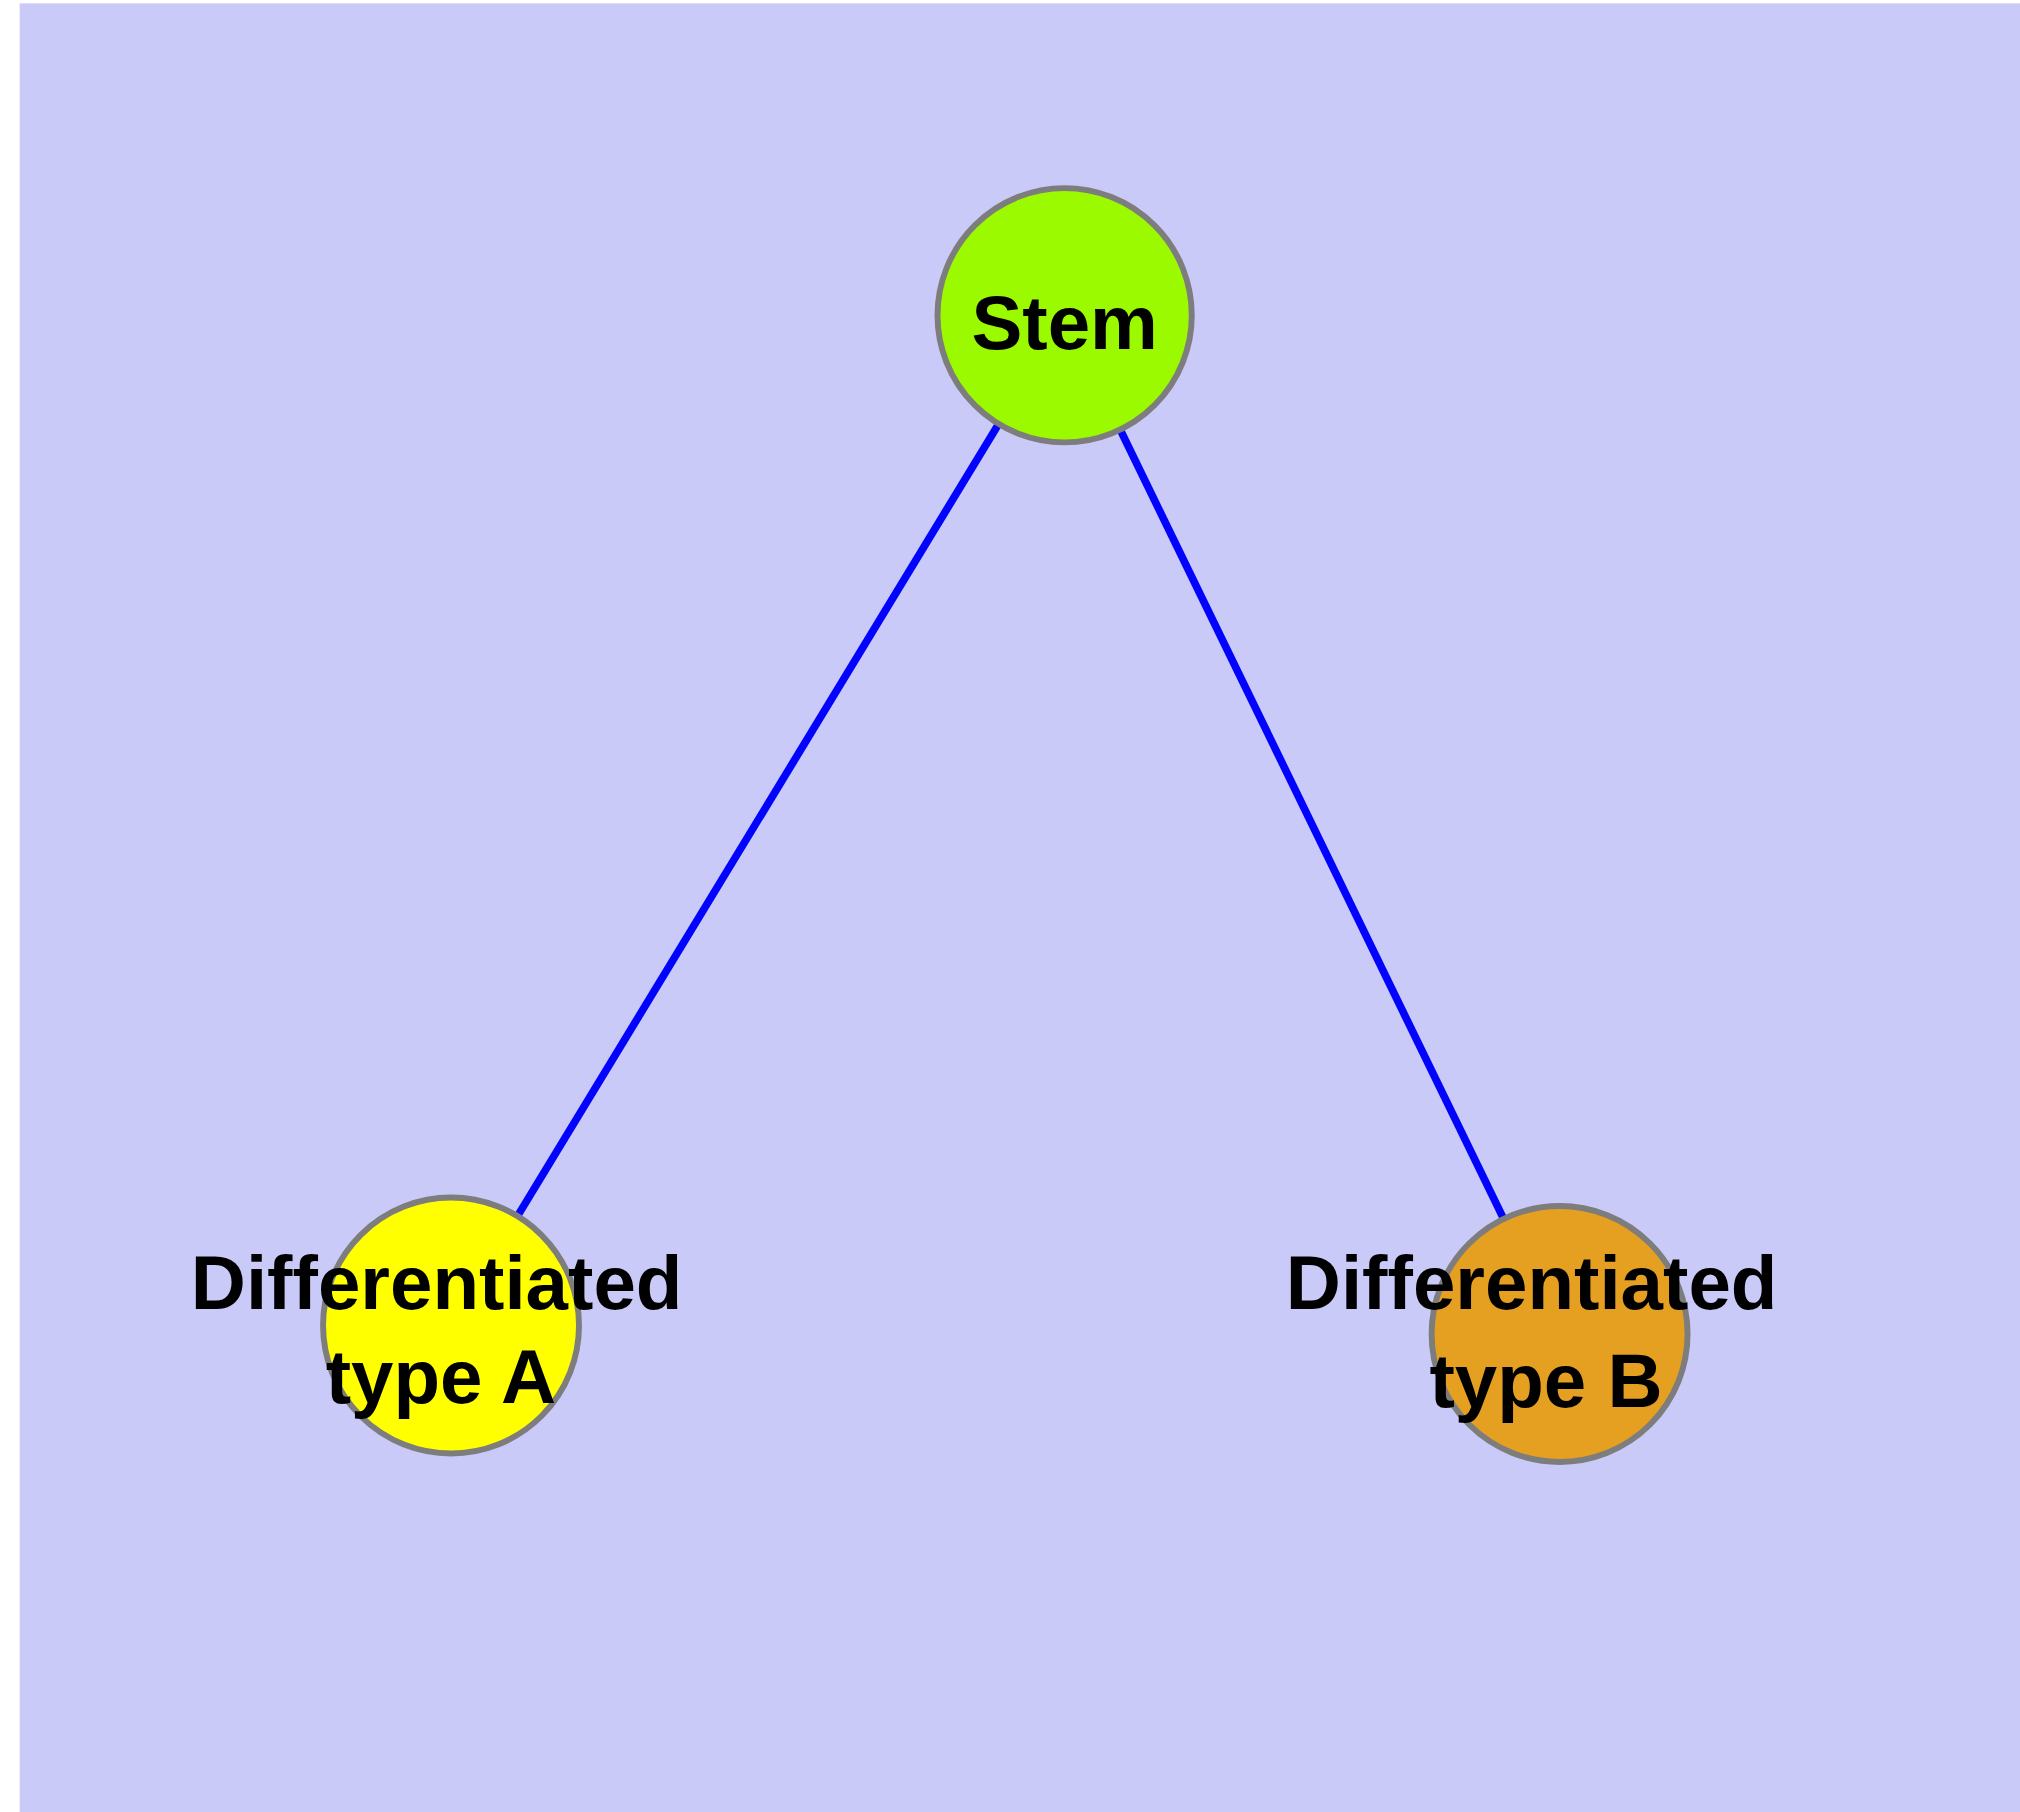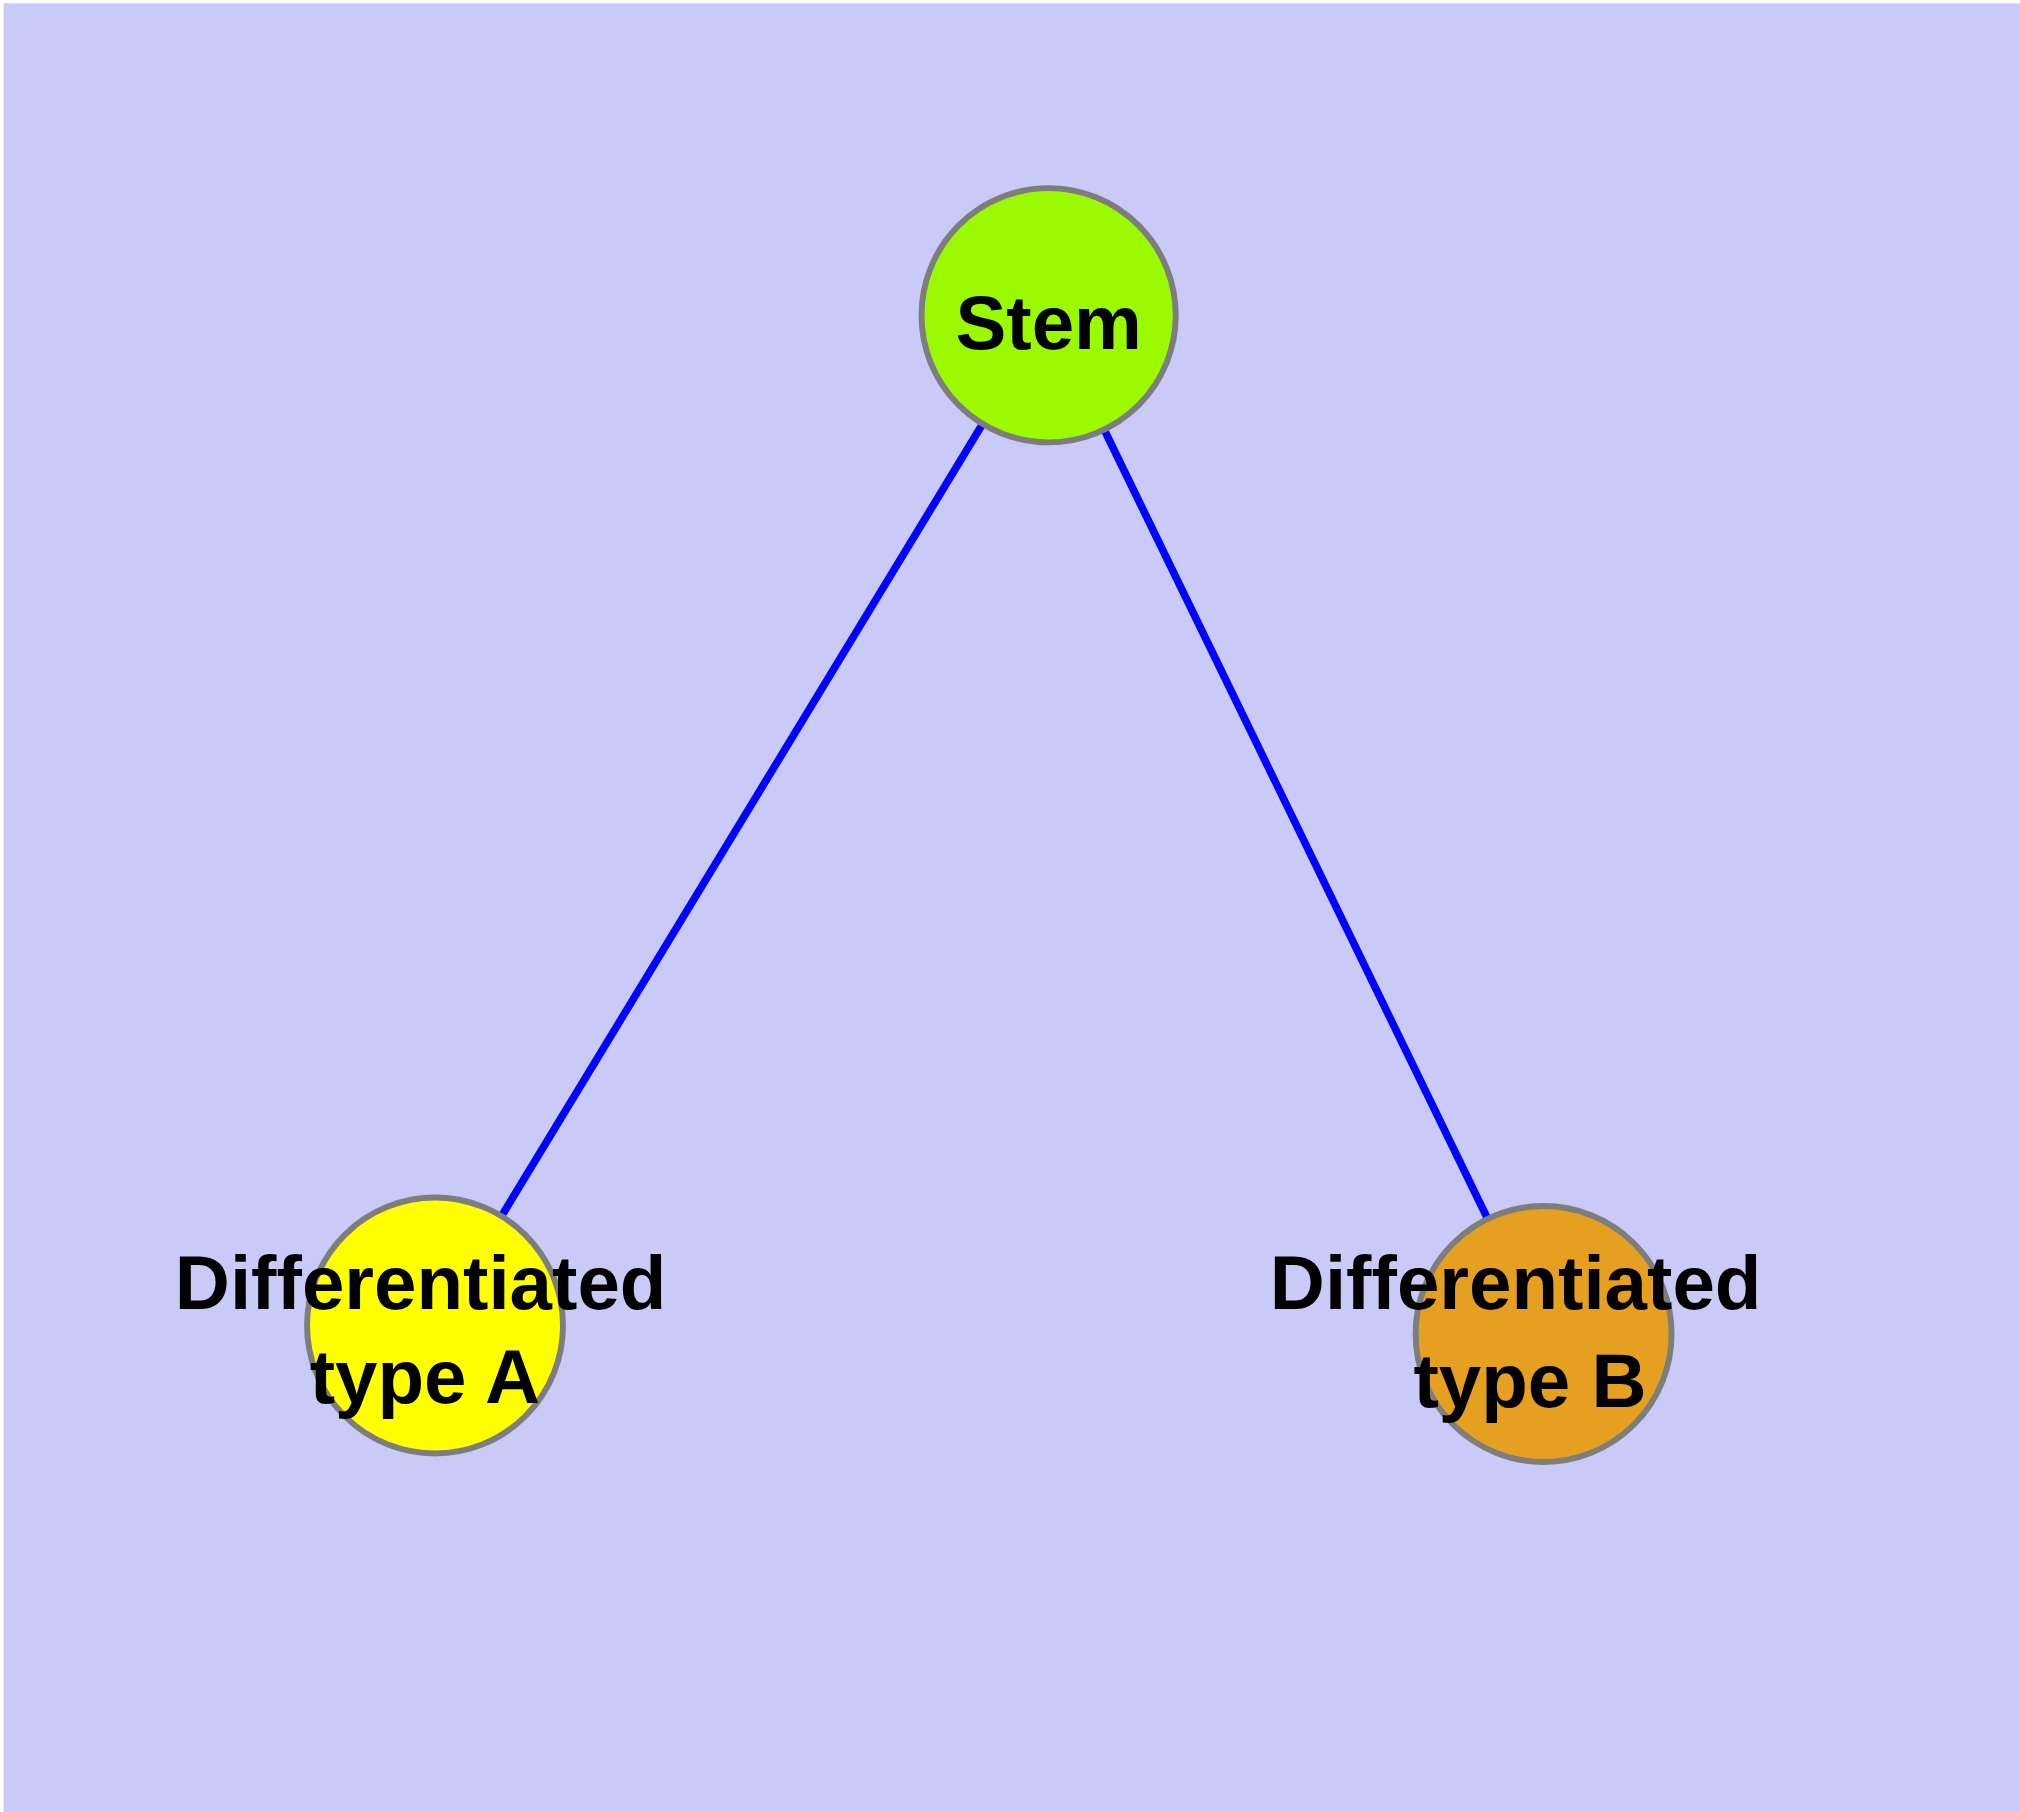--- a/index.html
+++ b/index.html
@@ -3,20 +3,21 @@
 <meta charset="utf-8">
 <style>
   html, body {
     margin: 0;
     padding: 0;
     background: #ffffff;
   }
   .diagram-wrap {
     width: 1647px;
     height: 1812px;
+    padding-left: 16px;
   }
   svg {
     display: block;
   }
   .node-label, .edge, .node-shape {
     font-family: "Liberation Sans", "DejaVu Sans", sans-serif;
   }
   text {
     font-family: "Liberation Sans", "DejaVu Sans", sans-serif;
     font-weight: bold;

